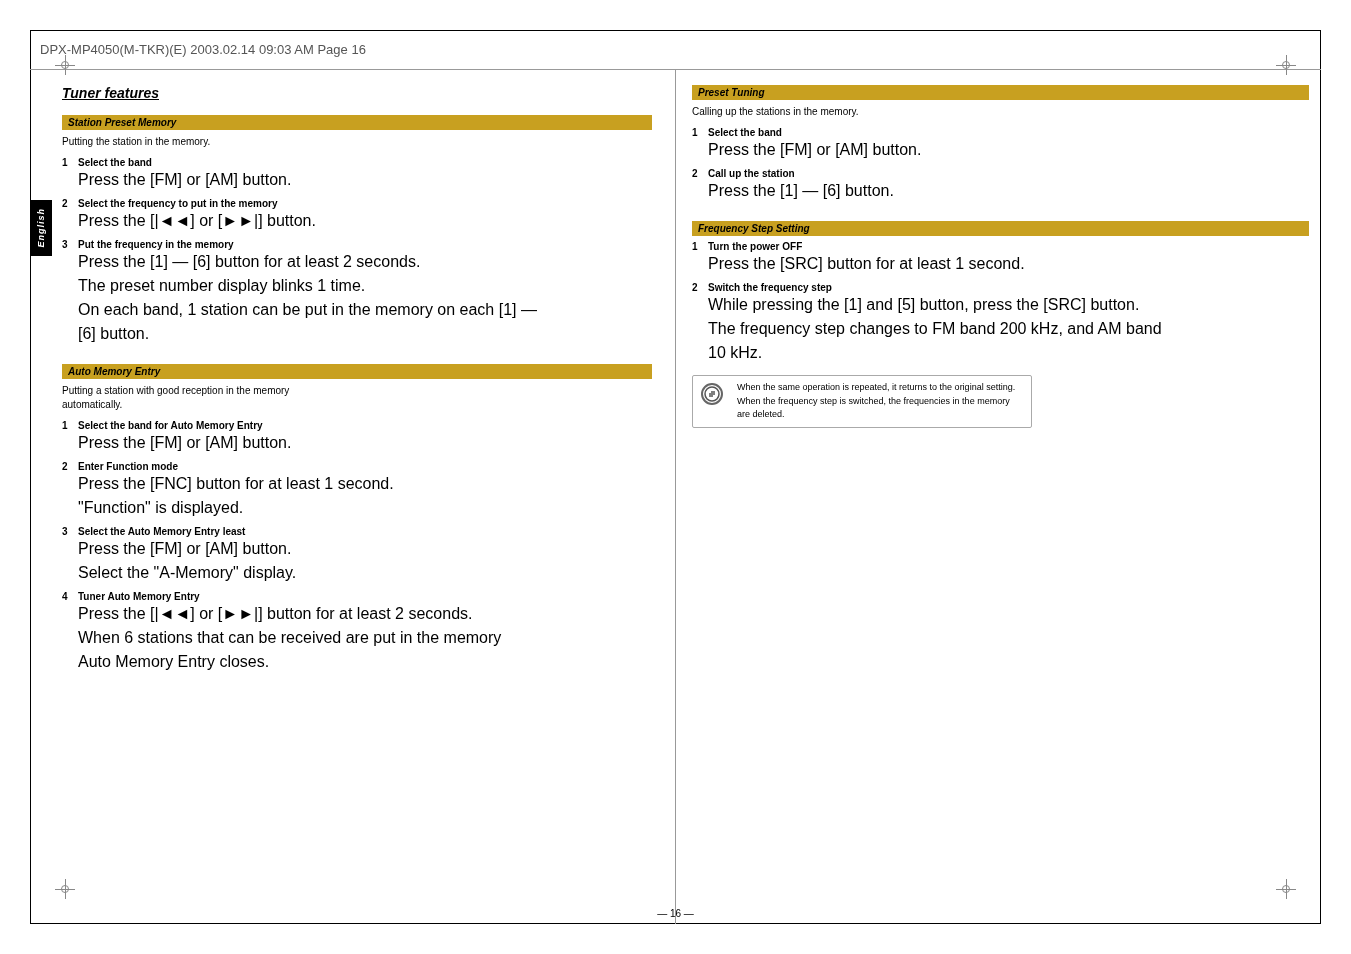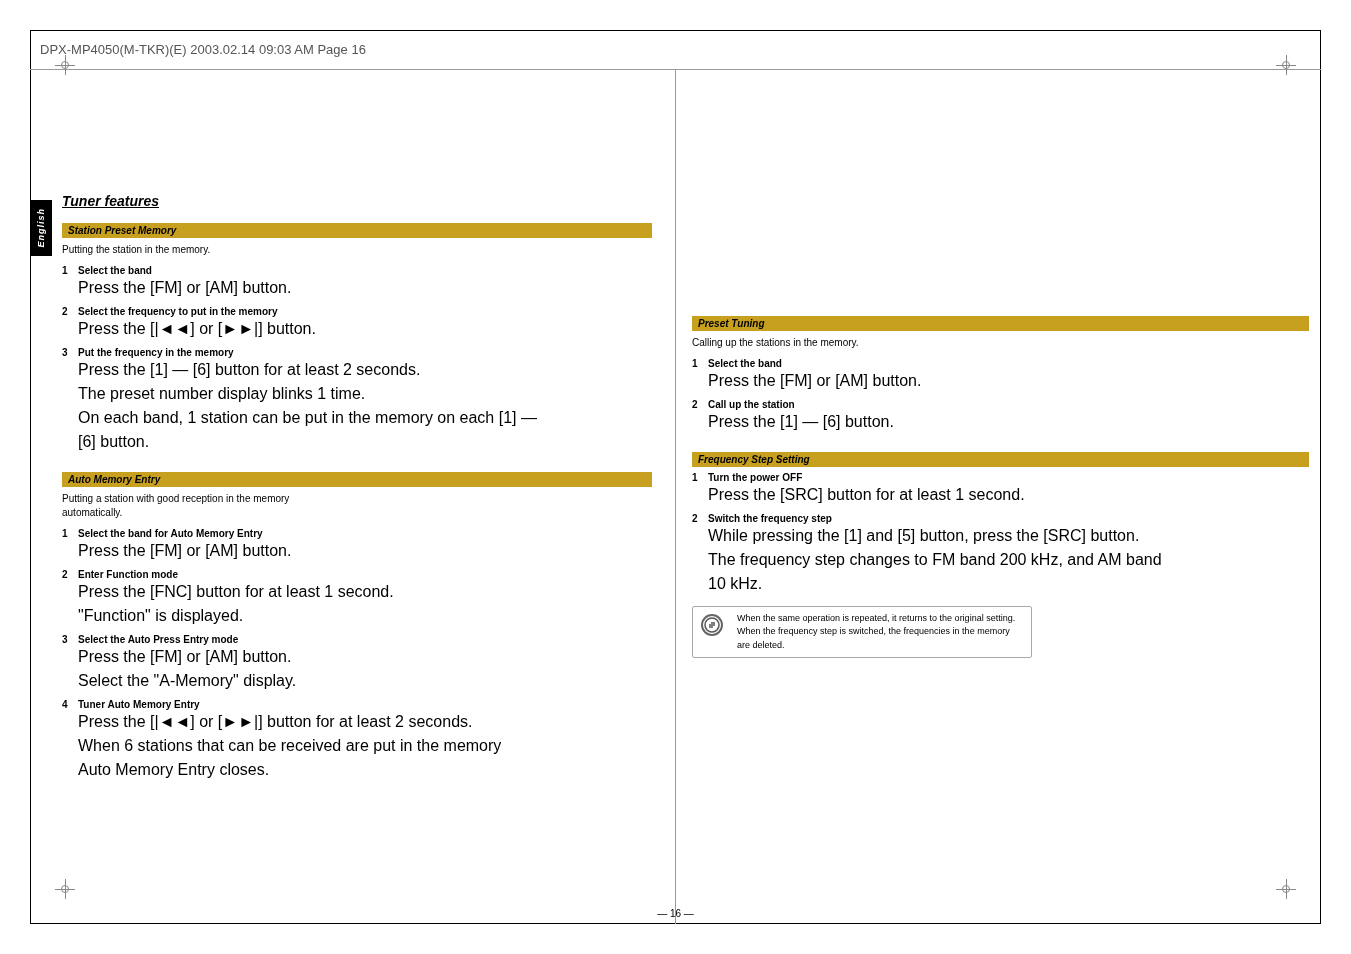--- a/index.html
+++ b/index.html
@@ -77,21 +77,20 @@
 
     
     .content-area {
       position: absolute;
       top: 70px;
       left: 52px;
       right: 32px;
       bottom: 32px;
       display: flex;
       flex-direction: row;
-      align-items: center;
     }
 
     .left-col {
       width: 620px;
       padding: 15px 20px 15px 10px;
     }
 
     .right-col {
       flex: 1;
       padding: 15px 10px 15px 20px;
@@ -328,21 +327,21 @@
           </div>
           <div class="step-body">
             Press the [FNC] button for at least 1 second.<br>
             "Function" is displayed.
           </div>
         </div>
 
         <div class="step-block">
           <div class="step-title">
             <span class="step-num">3</span>
-            <span>Select the Auto Press Entry mode</span>
+            <span>Select the Auto Memory Entry least</span>
           </div>
           <div class="step-body">
             Press the [FM] or [AM] button.<br>
             Select the "A-Memory" display.
           </div>
         </div>
 
         <div class="step-block">
           <div class="step-title">
             <span class="step-num">4</span>

